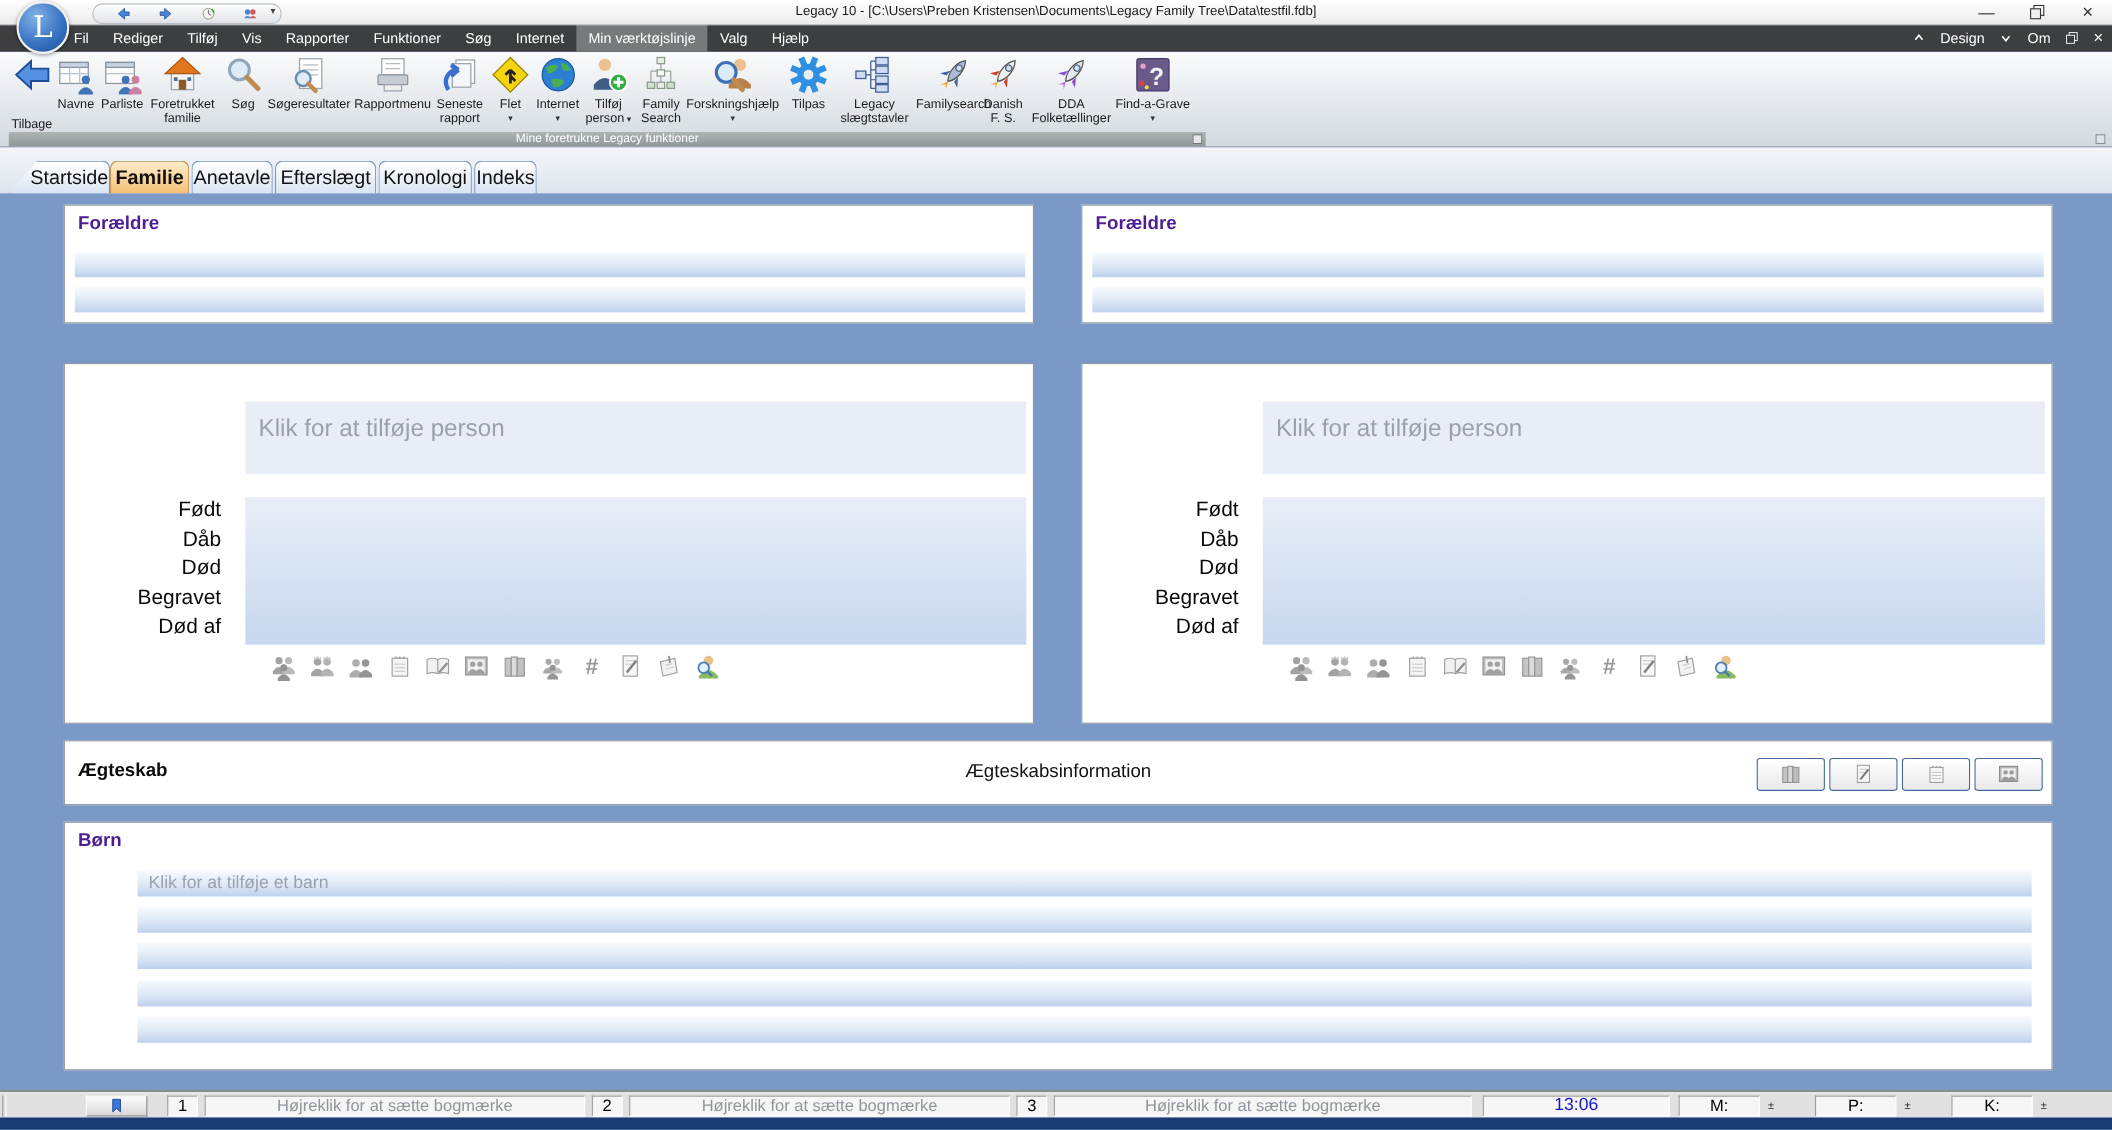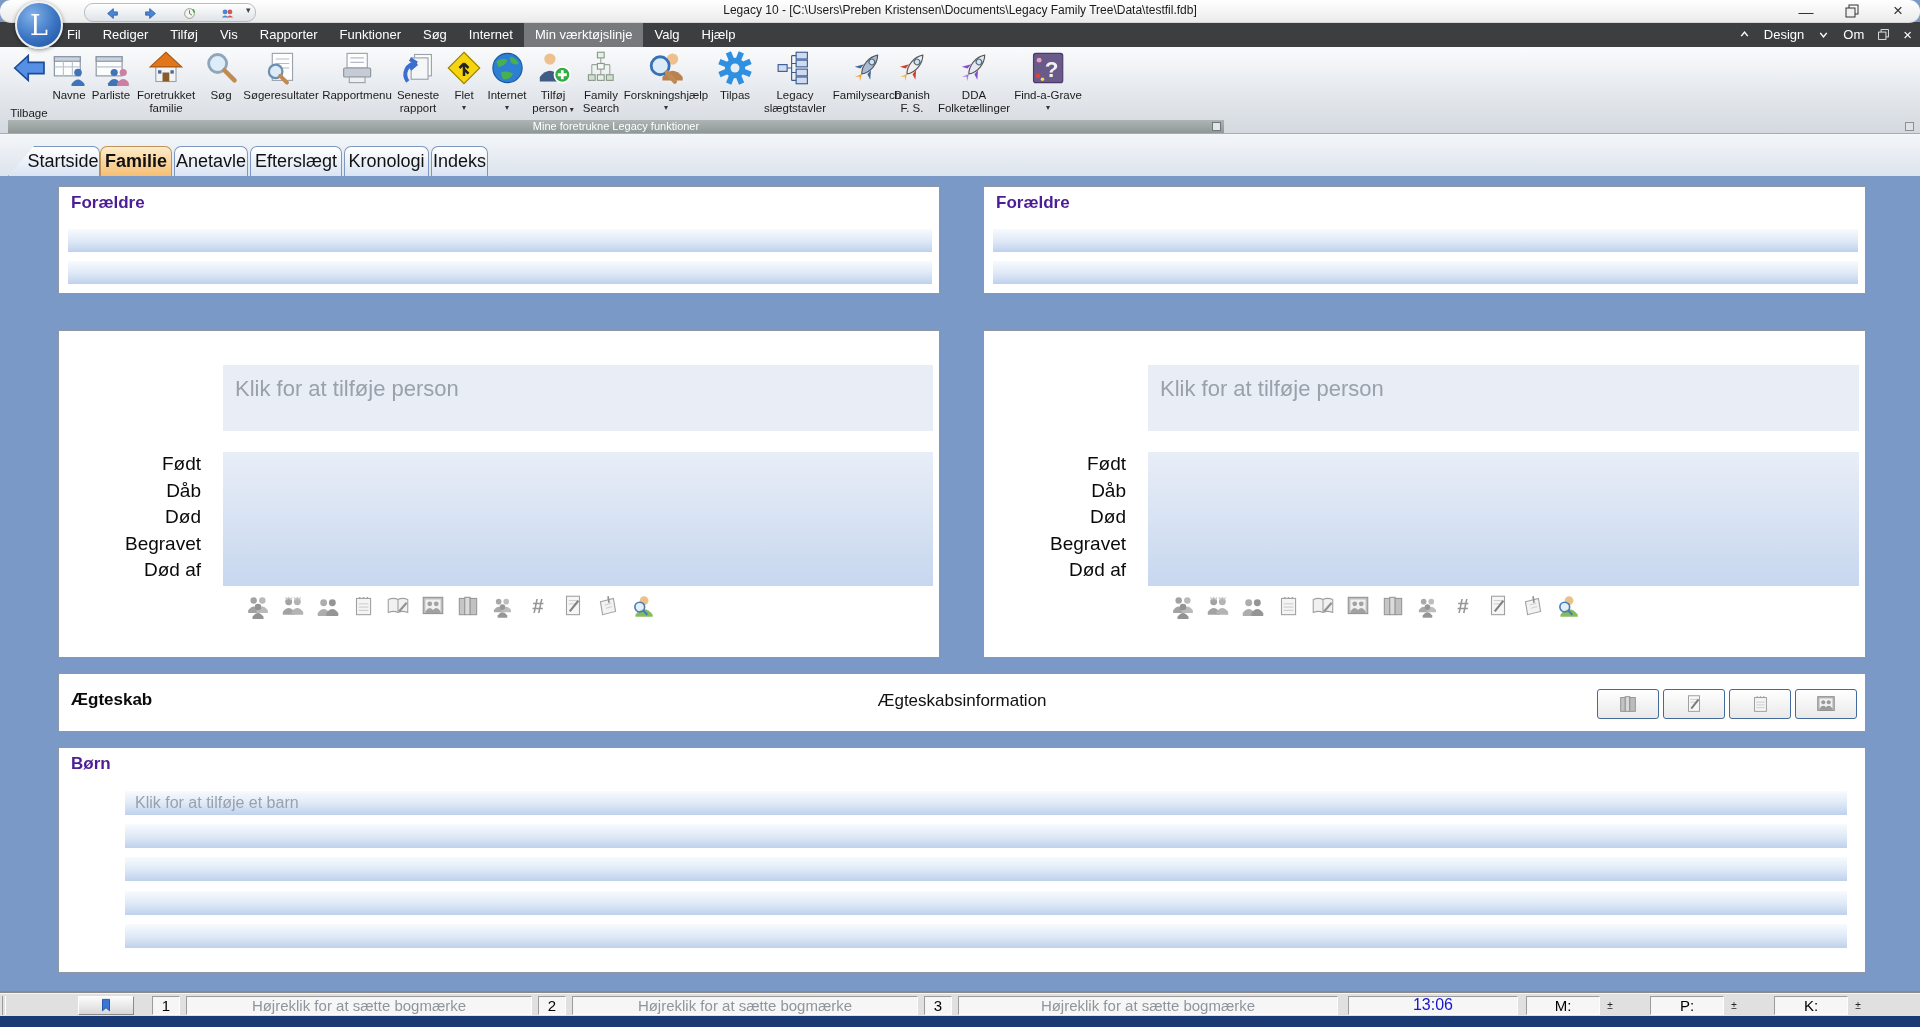--- a/index.html
+++ b/index.html
@@ -1,20 +1,20 @@
 <!DOCTYPE html>
 <html><head>
 <meta charset="utf-8">
 <style>
   html,body{margin:0;padding:0;}
   body{width:1920px;height:1027px;position:relative;overflow:hidden;
        font-family:"Liberation Sans",sans-serif;background:#7b99c6;}
   
   .titlebar{position:absolute;left:0;top:0;width:1920px;height:22px;
-            background:linear-gradient(#ffffff,#ebebeb);border-bottom:1px solid #d6d6d6;z-index:40;border-radius:11px;}
+            background:linear-gradient(#ffffff,#ebebeb);border-bottom:1px solid #d6d6d6;z-index:40;}
   .title-text{position:absolute;left:0;right:0;top:3px;text-align:center;font-size:12px;color:#1a1a1a;}
   .win-controls{position:absolute;right:14px;top:0;height:22px;display:flex;gap:30px;align-items:center;color:#333;z-index:60;}
   .win-controls span{width:16px;height:16px;display:flex;align-items:center;justify-content:center;font-size:15px;}
   .orb{position:absolute;left:15px;top:1px;width:44px;height:44px;border-radius:50%;z-index:70;
        background:radial-gradient(circle at 35% 28%,#82b2e8,#3a74c2 55%,#1c4d9a);
        border:2px solid #efefef;box-shadow:0 1px 4px rgba(0,0,0,.45);
        color:#fff;font-family:"DejaVu Serif",serif;font-size:27px;display:flex;align-items:center;justify-content:center;}
   .qat{position:absolute;left:84px;top:3px;width:154px;height:17px;border:1px solid #b9bdc2;border-radius:9px;
        background:linear-gradient(#fefefe,#dfe3e8);display:flex;align-items:center;justify-content:space-around;padding:0 8px;z-index:50;}
   .qat .qi{width:13px;height:13px;}
@@ -27,21 +27,21 @@
   .menubar-right{margin-left:auto;display:flex;align-items:center;gap:13px;padding-right:8px;}
   .menubar-right .mi{width:13px;height:13px;display:flex;align-items:center;justify-content:center;}
   
   .ribbon{position:absolute;left:0;top:47px;width:1920px;height:87px;
           background:linear-gradient(#fafbfc,#e4e8ed 55%,#d4d9df);border-bottom:1px solid #a8adb4;box-sizing:border-box;}
   .rb{position:absolute;top:3px;transform:translateX(-50%);display:flex;flex-direction:column;align-items:center;
       font-size:11.5px;line-height:12.5px;color:#1b1b1b;text-align:center;white-space:pre-line;cursor:default;}
   .rb .ric{width:36px;height:36px;margin-bottom:3px;}
   .rb .caret{font-size:8px;color:#333;line-height:8px;margin-top:2px;}
   .rb .icaret{font-size:8px;color:#333;}
-  .group-bar{position:absolute;left:8px;top:73px;width:1216px;height:13px;
+  .group-bar{position:absolute;left:8px;top:73px;width:1088px;height:13px;
              background:linear-gradient(#adb4b4,#8f9898);color:#fff;font-size:11px;text-align:center;line-height:13px;}
   .group-launcher{position:absolute;right:3px;top:2px;width:9px;height:9px;background:#e2e6e8;border:1px solid #6f7679;box-sizing:border-box;}
   .ribbon-min{position:absolute;right:6px;top:75px;width:9px;height:9px;background:#dfe3e5;border:1px solid #8a9094;box-sizing:border-box;}
   
   .tabstrip{position:absolute;left:0;top:134px;width:1920px;height:42px;
             background:linear-gradient(#f4f6f9,#dde4ed);padding-left:48px;}
   .tab{position:absolute;bottom:0;height:30px;border:1px solid #7d98c0;border-bottom:none;border-radius:7px 7px 0 0;
        background:linear-gradient(#ffffff,#d9e4f3);font-size:18px;color:#111;
        display:flex;align-items:center;justify-content:center;box-sizing:border-box;cursor:default;}
   .tab.active{background:linear-gradient(#fdeccb,#f6bf74);font-weight:bold;border-color:#c09458;}

